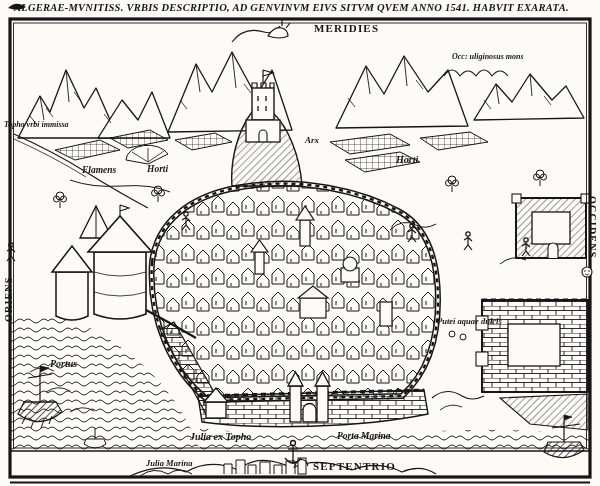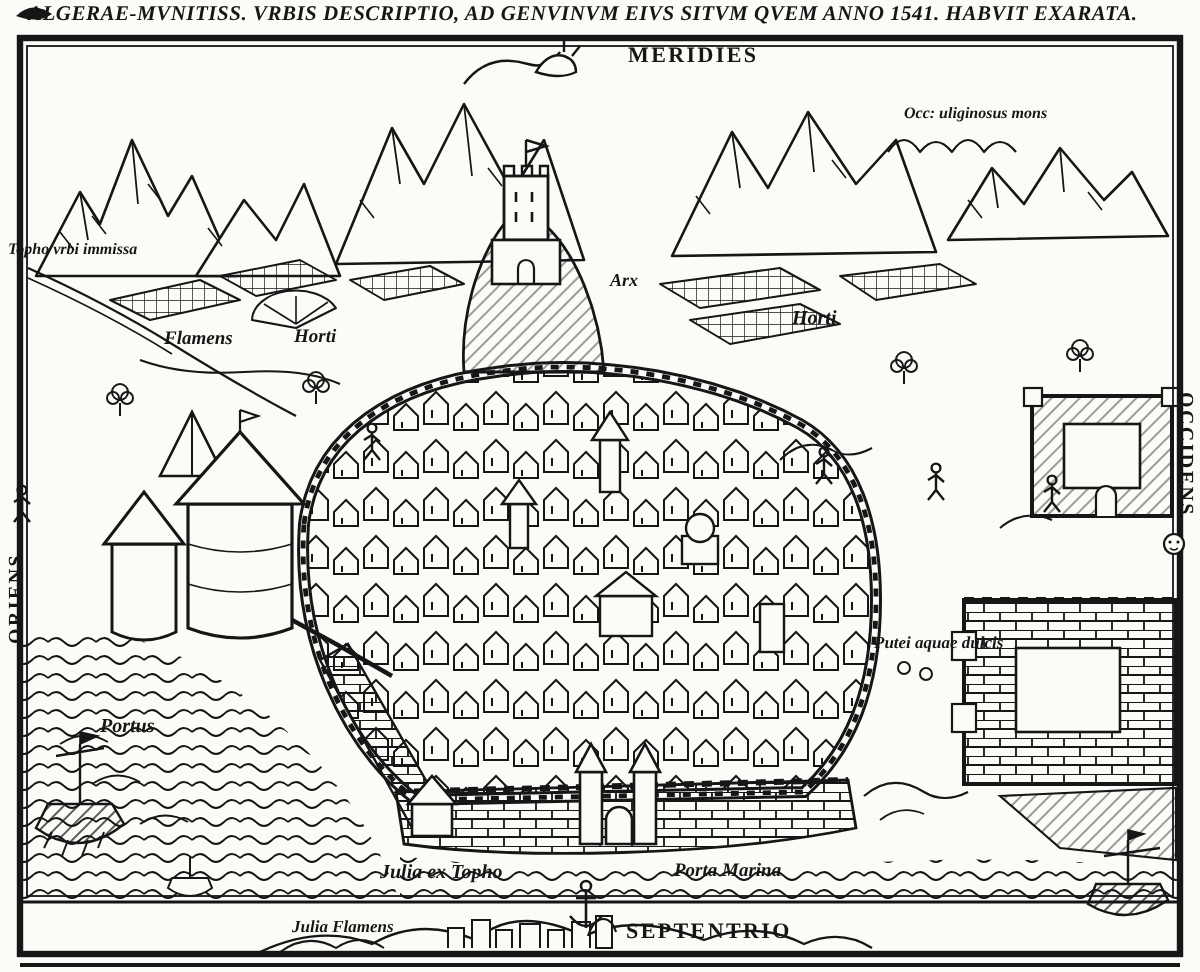--- a/index.html
+++ b/index.html
@@ -248,15 +248,15 @@
 <span class="lbl script s8" style="left:452px;top:53px;">Occ: uliginosus mons</span>
 <span class="lbl script s8" style="left:4px;top:121px;">Topho vrbi immissa</span>
 <span class="lbl script s95" style="left:82px;top:166px;">Flamens</span>
 <span class="lbl script s95" style="left:147px;top:165px;">Horti</span>
 <span class="lbl script s10" style="left:396px;top:155px;">Horti</span>
 <span class="lbl script s9" style="left:284px;top:136px;margin-left:21px;">Arx</span>
 <span class="lbl script s10" style="left:50px;top:359px;">Portus</span>
 <span class="lbl script s85" style="left:437px;top:317px;">Putei aquae dulcis</span>
 <span class="lbl script s10" style="left:190px;top:432px;">Julia ex Topho</span>
 <span class="lbl script s95" style="left:337px;top:432px;">Porta Marina</span>
-<span class="lbl script s85" style="left:146px;top:459px;">Julia Flamens</span>
+<span class="lbl script s85" style="left:146px;top:459px;">Julia Marina</span>
 
 </div>
 
 </body></html>

